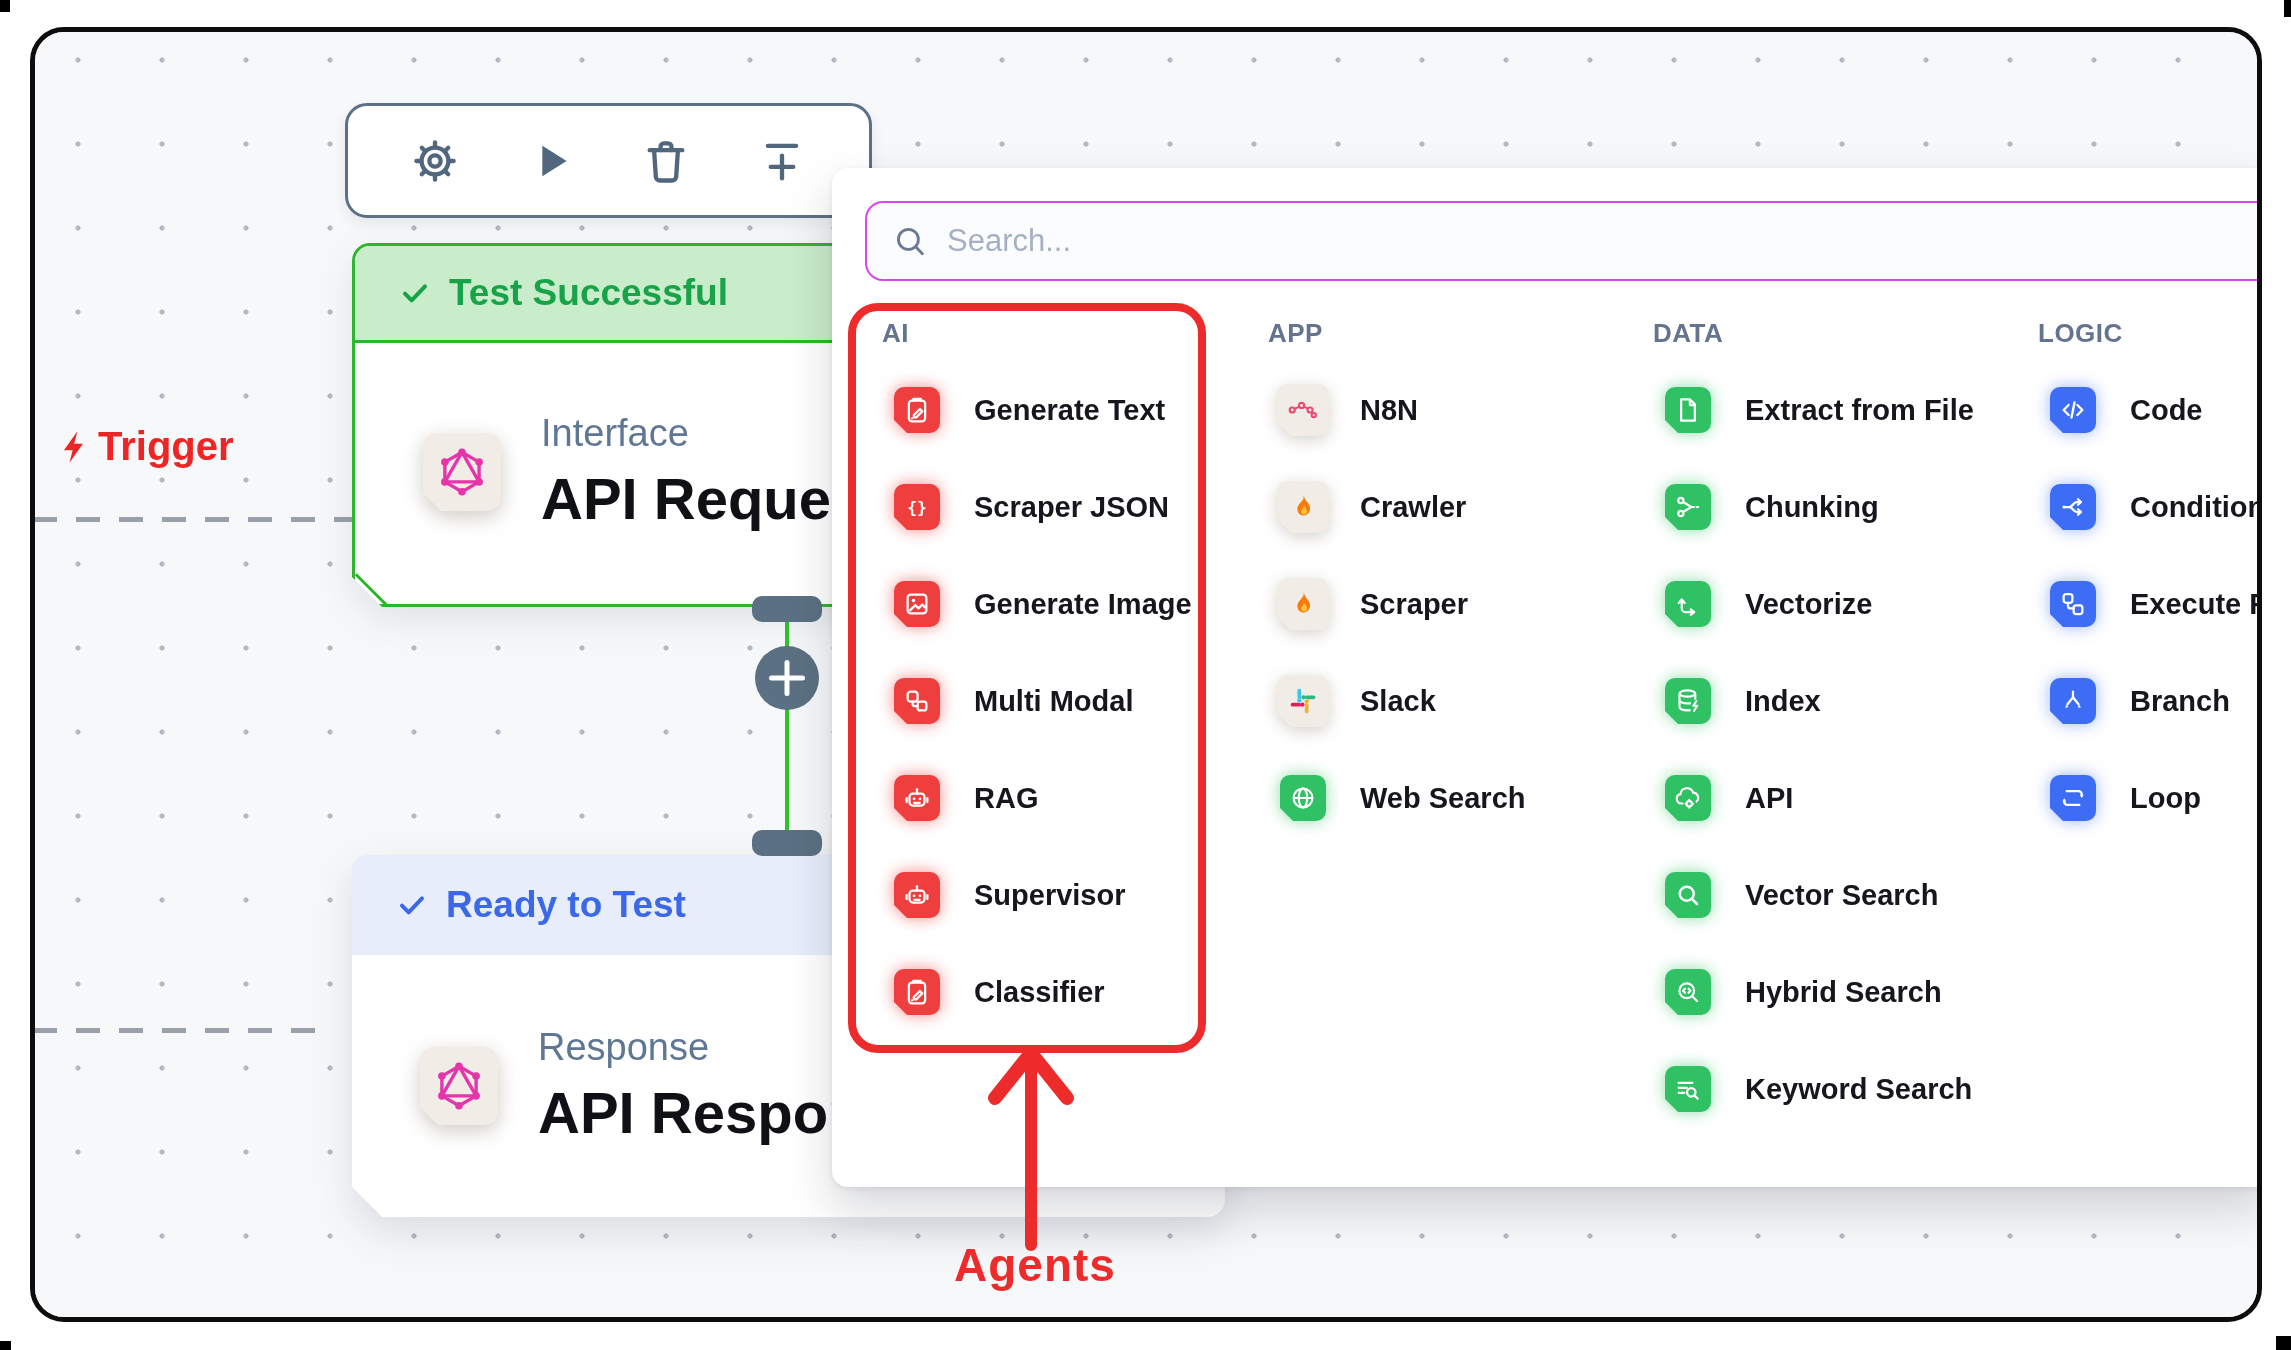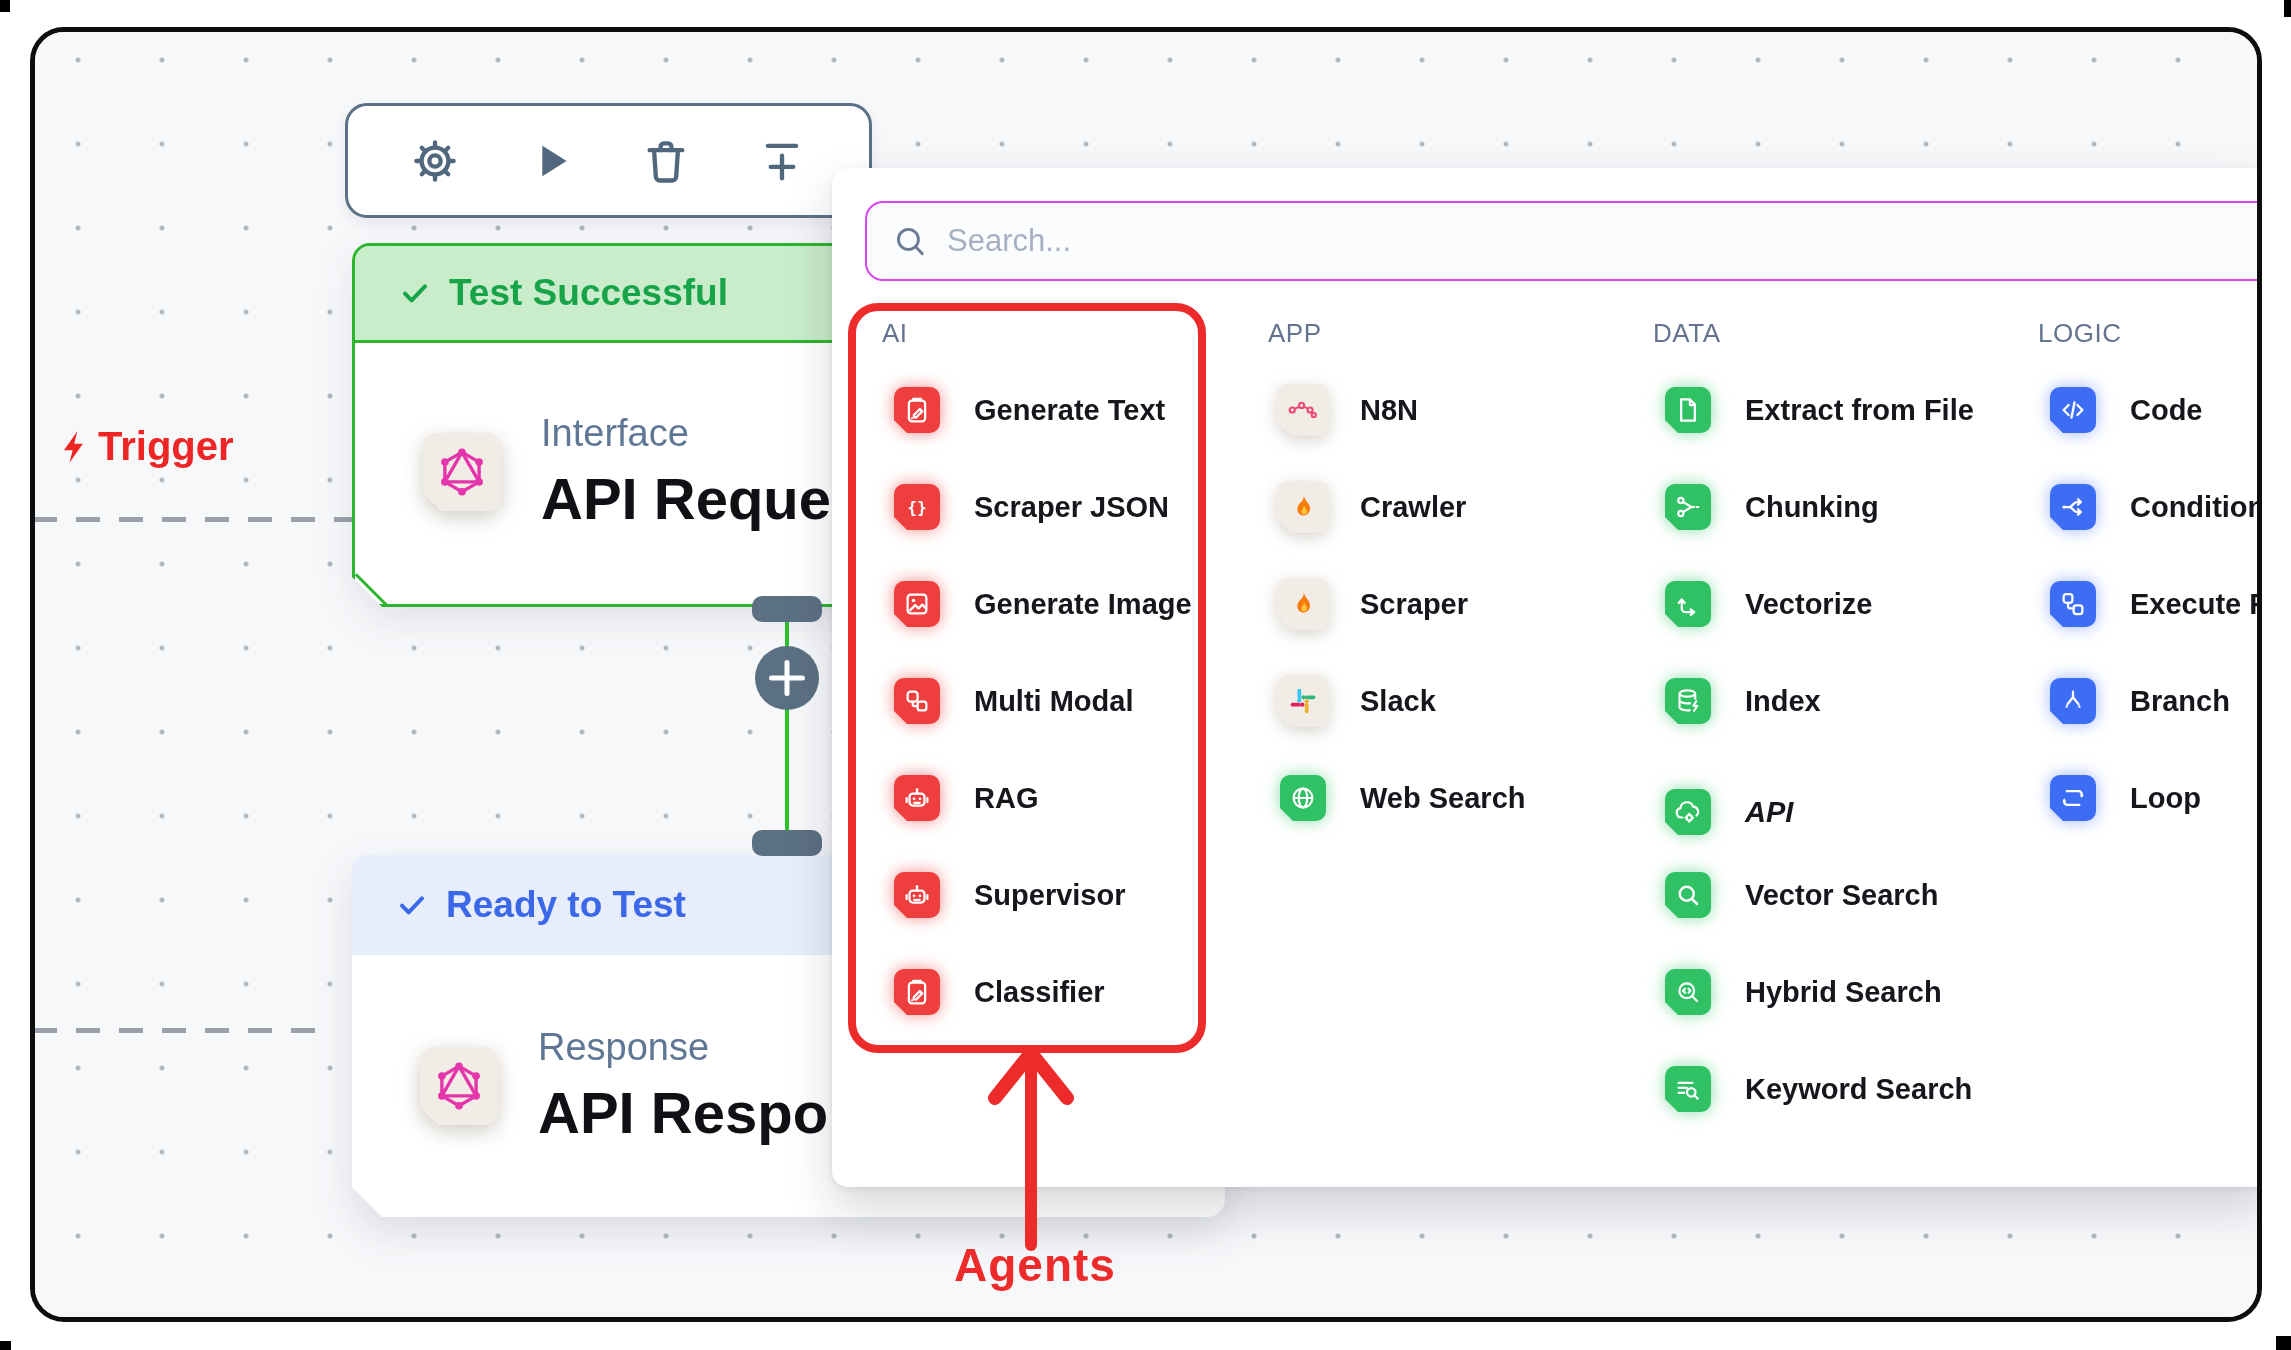--- a/index.html
+++ b/index.html
@@ -65,21 +65,21 @@
            box-shadow:0 22px 48px rgba(15,23,42,.17), 0 2px 6px rgba(15,23,42,.08); }
   .search { position:absolute; left:33px; top:33px; width:1420px; height:80px; background:#fbfcfe;
             border:2px solid #d946ef; border-radius:18px; display:flex; align-items:center; padding:0 24px; gap:18px; }
   .search svg { width:38px; height:38px; flex:none; }
   .search input { border:none; outline:none; background:transparent; font-size:31px; color:#55607a; width:100%;
                   font-family:"Liberation Sans", sans-serif; }
   .search input::placeholder { color:#a6b0c2; }
 
   .pcol { position:absolute; top:0; width:380px; height:100%; }
   .c0{left:48px} .c1{left:434px} .c2{left:819px} .c3{left:1204px}
-  .pheader { position:absolute; top:150px; left:2px; font-size:26px; font-weight:normal; color:#64748f; letter-spacing:.5px; }
+  .pheader { position:absolute; top:150px; left:2px; font-size:26px; font-weight:bold; color:#64748f; letter-spacing:.5px; }
   .pitem { position:absolute; left:0; height:56px; width:100%; cursor:pointer; }
   .tilewrap { position:absolute; left:7px; top:50%; transform:translateY(-50%); width:60px; display:flex; justify-content:center; }
   .tile { display:flex; align-items:center; justify-content:center; width:46px; height:46px; border-radius:10px;
           clip-path:polygon(0 0,100% 0,100% 100%,13px 100%,0 calc(100% - 13px)); }
   .tile svg { width:30px; height:30px; }
   .red   .tile { background:#ef3e3e; }  .red   { filter:drop-shadow(0 0 8px rgba(239,62,62,.60)); }
   .green .tile { background:#2fc163; }  .green { filter:drop-shadow(0 0 8px rgba(47,193,99,.55)); }
   .blue  .tile { background:#3e6df5; }  .blue  { filter:drop-shadow(0 0 8px rgba(62,109,245,.50)); }
   .beige .tile { background:#f1ede6; width:52px; height:52px; border-radius:11px;
                  clip-path:polygon(0 0,100% 0,100% 100%,14px 100%,0 calc(100% - 14px)); }
@@ -579,21 +579,21 @@
           <div class="pitem" style="top: 505px;">
             <span class="tilewrap green">
               <span class="tile">
                 <svg viewBox="0 0 24 24">
                   <use href="#database-bolt-icon"></use>
                 </svg>
               </span>
             </span>
             <span class="plabel">Index</span>
           </div>
-          <div class="pitem" style="top: 616px; font-style: italic;">
+          <div class="pitem" style="top: 602px;">
             <span class="tilewrap green">
               <span class="tile">
                 <svg viewBox="0 0 24 24">
                   <use href="#cloud-gear-icon"></use>
                 </svg>
               </span>
             </span>
             <span class="plabel">API</span>
           </div>
           <div class="pitem" style="top: 699px;">

